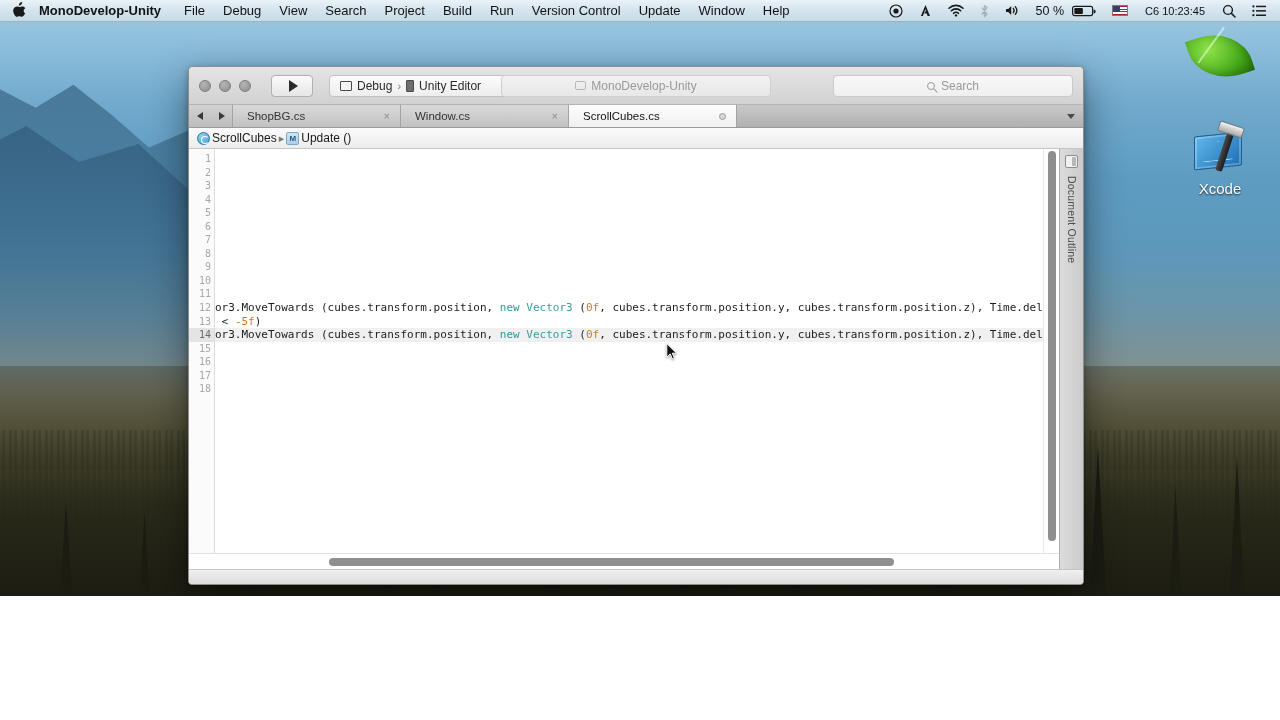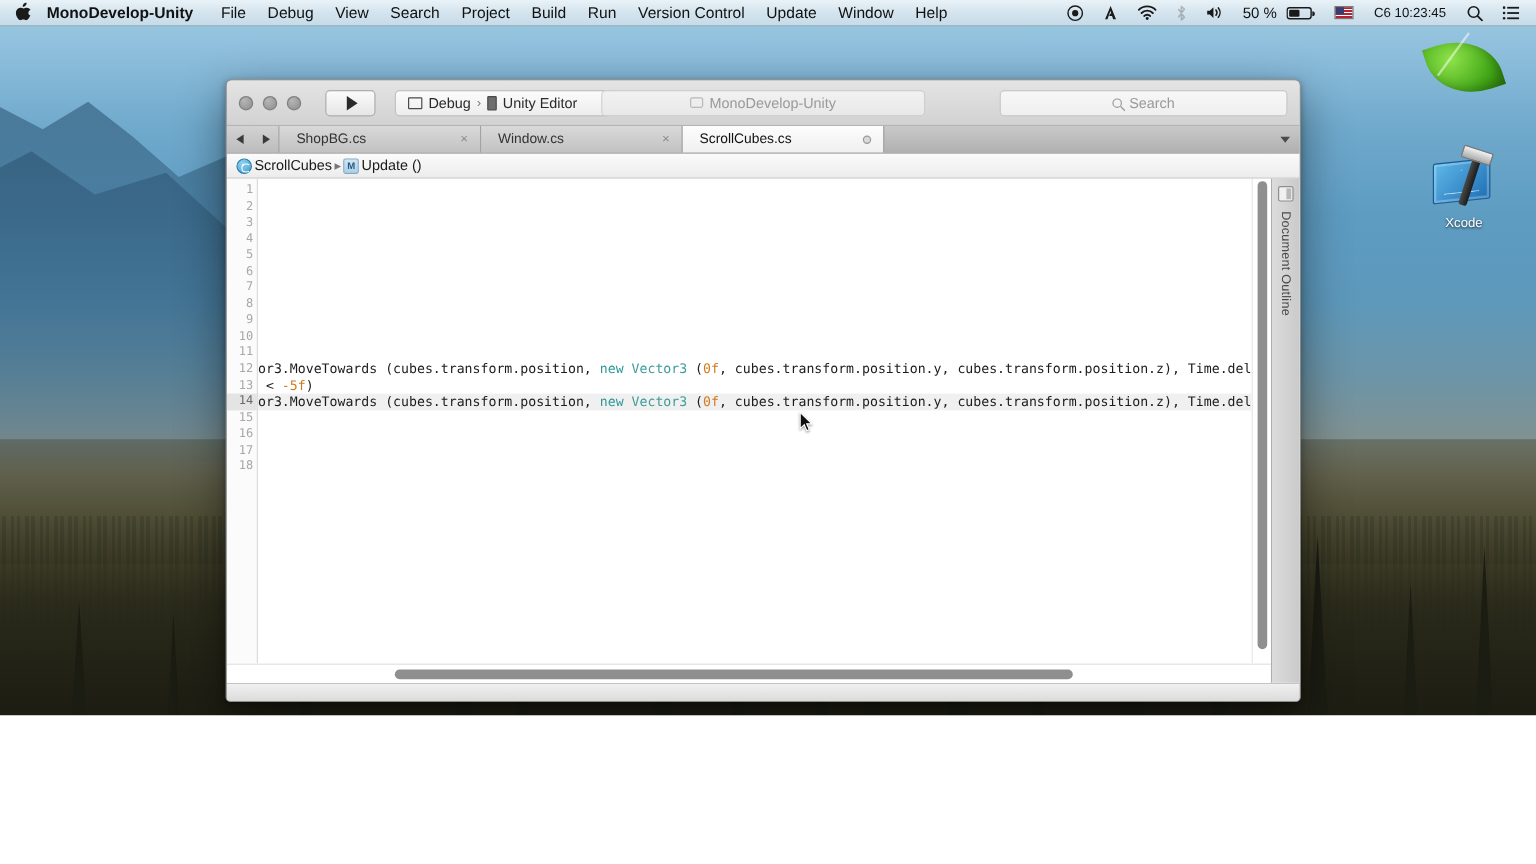--- a/index.html
+++ b/index.html
@@ -315,21 +315,21 @@
     height: 15px; flex: 0 0 15px;
     background: linear-gradient(to bottom, #f0f0f0, #dcdcdc);
     border-top: 1px solid #c4c4c4;
   }
 
   
   .desk-icon {
     position: absolute; width: 84px; text-align: center; z-index: 10;
   }
   .desk-icon .lbl {
-    margin-top: 2px; font-size: 11px; color: #fff;
+    margin-top: 2px; font-size: 15px; color: #fff;
     text-shadow: 0 1px 2px rgba(0,0,0,.8);
   }
   #leaf-icon { left: 1178px; top: 32px; }
   #xcode-icon { left: 1178px; top: 122px; }
 
   .leaf {
     width: 58px; height: 48px; margin: 0 auto; position: relative;
     background: radial-gradient(ellipse at 35% 30%, #8ee34a, #3fa315 70%, #2f7d0d);
     border-radius: 0 78% 0 78%;
     transform: rotate(-18deg);

